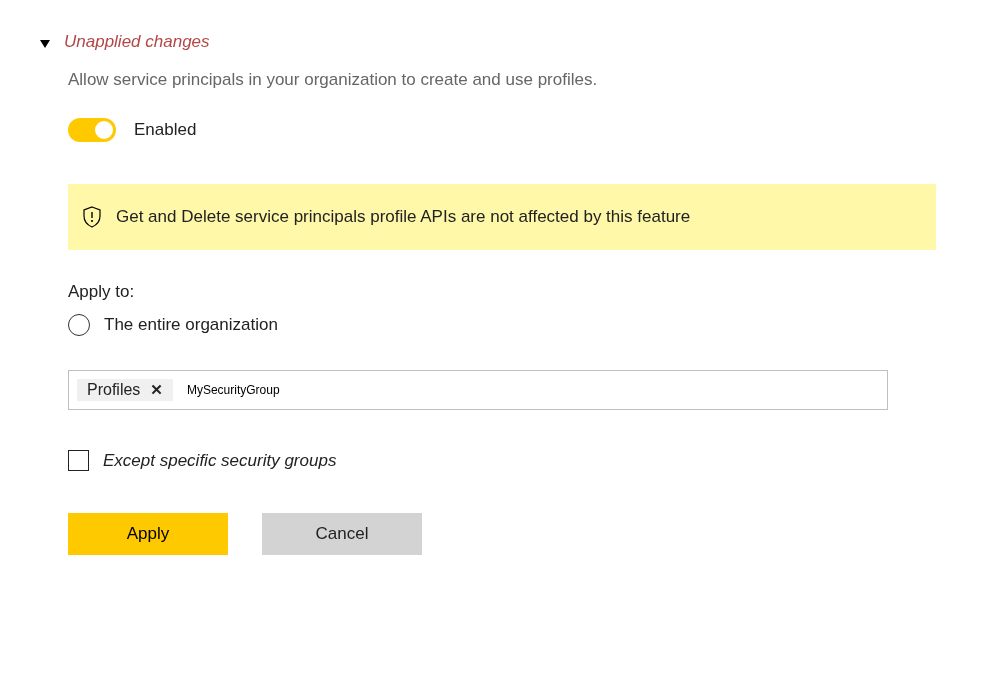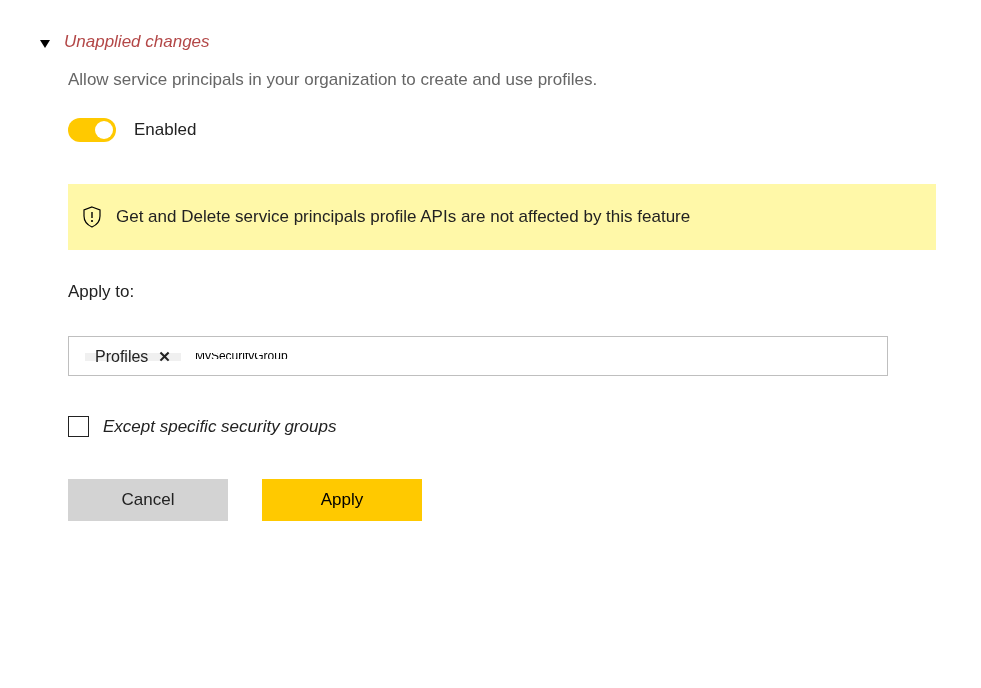--- a/index.html
+++ b/index.html
@@ -120,21 +120,21 @@
   .radio-inner {
     width: 10px;
     height: 10px;
     background: #000;
     border-radius: 50%;
   }
   .tag-input {
     margin-top: 34px;
     border: 1px solid #bfbfbf;
     display: flex;
-    padding: 16px;
+    padding: 8px;
     height: 40px;
     box-sizing: border-box;
     width: 820px;
     max-width: 100%;
   }
   .tag-chip {
     background: #f0f0f0;
     padding: 4px 10px;
     font-size: 16px;
     display: flex;
@@ -221,34 +221,38 @@
       <svg width="20" height="22" viewBox="0 0 20 22">
         <path d="M10 1 L18 4 V10 C18 15 14.5 19 10 21 C5.5 19 2 15 2 10 V4 Z" fill="none" stroke="#000" stroke-width="1.2"></path>
         <line x1="10" y1="6" x2="10" y2="12" stroke="#000" stroke-width="1.4"></line>
         <circle cx="10" cy="15" r="1.1" fill="#000"></circle>
       </svg>
       <span>Get and Delete service principals profile APIs are not affected by this feature</span>
     </div>
 
     <div class="apply-label">Apply to:</div>
 
+    <div class="radio-row">
+      <div class="radio-outer"></div>
+      <span>The entire organization</span>
+    </div>
 
 
     <div class="tag-input">
       <div class="tag-chip">
         <span>Profiles</span>
         <span class="x">✕</span>
       </div>
       <input class="tag-text-input" type="text" value="MySecurityGroup" style="">
     </div>
 
     <div class="checkbox-row">
       <div class="checkbox-box"></div>
       <span>Except specific security groups</span>
     </div>
 
     <div class="button-row">
+      <button class="btn btn-primary">Apply</button>
       <button class="btn btn-secondary">Cancel</button>
-      <button class="btn btn-primary">Apply</button>
     </div>
 
   </div>
 </div>
 
 </body></html>

